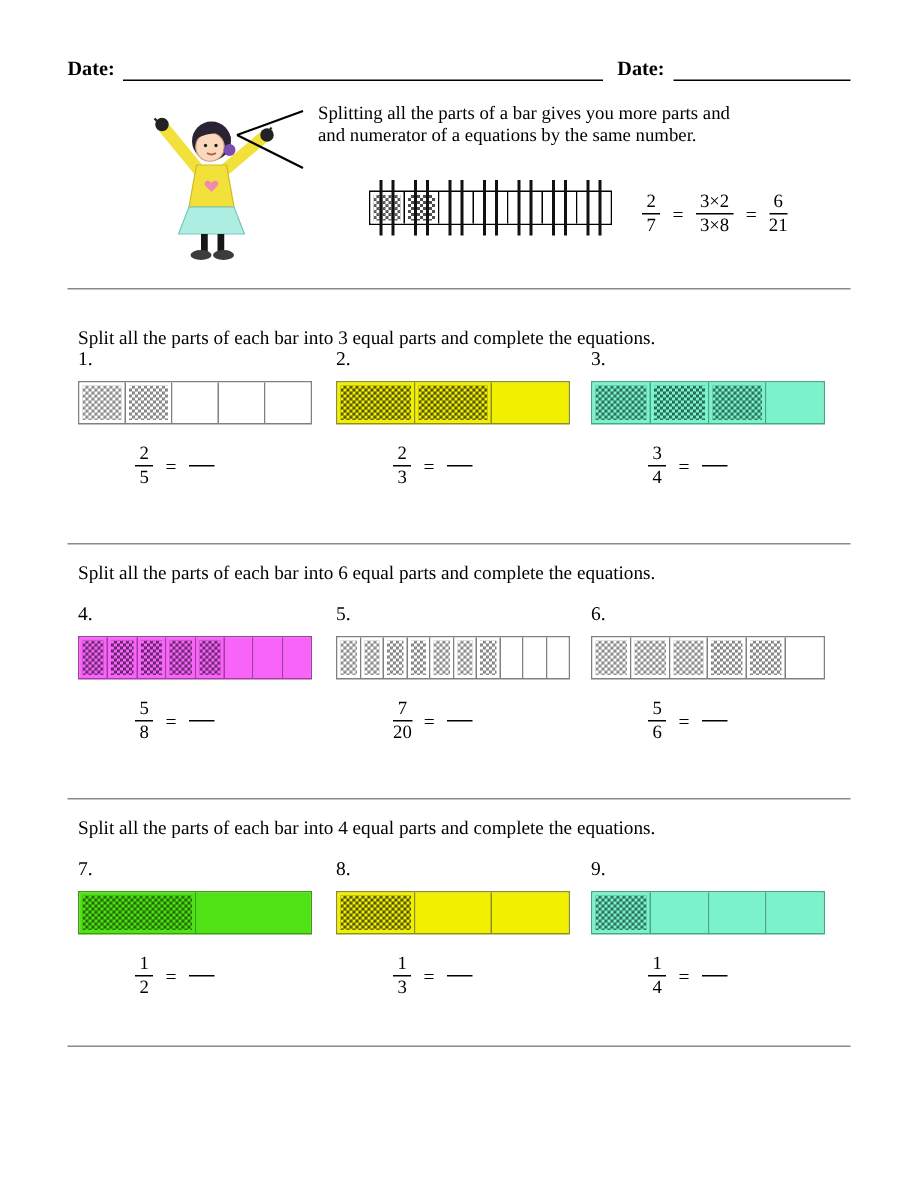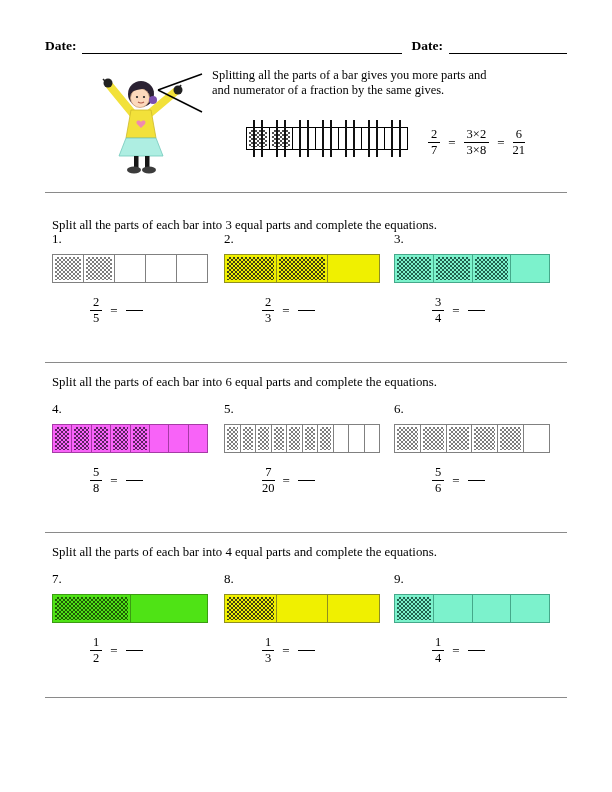--- a/index.html
+++ b/index.html
@@ -93,21 +93,21 @@
   <ellipse cx="56" cy="98" rx="7" ry="3.4" fill="#3c3c3c"></ellipse>
 </svg>
 
 <svg class="abs" style="left:150px;top:68px;" width="55" height="50" viewBox="0 0 55 50">
   <line x1="52" y1="6" x2="8" y2="22" stroke="#000" stroke-width="1.4"></line>
   <line x1="52" y1="44" x2="8" y2="22" stroke="#000" stroke-width="1.4"></line>
 </svg>
 
 <div class="intro-text">
   <div>Splitting all the parts of a bar gives you more parts and</div>
-  <div>and numerator of a fraction by the same gives.</div>
+  <div>and numerator of a equations by the same number.</div>
 </div>
 
 <div class="exbar">
   <div class="bar" id="example-bar" style="border-color: rgb(0, 0, 0);">
       <div class="cell" style="background: rgb(255, 255, 255); border-right-color: rgb(0, 0, 0);">
         <div class="shade" style="--pc: #4d4d4d;"></div>
         <div class="xline" style="left: calc(33.3333% - 1px);"></div>
         <div class="xline" style="left: calc(66.6667% - 1px);"></div>
       </div>
       <div class="cell" style="background: rgb(255, 255, 255); border-right-color: rgb(0, 0, 0);">

